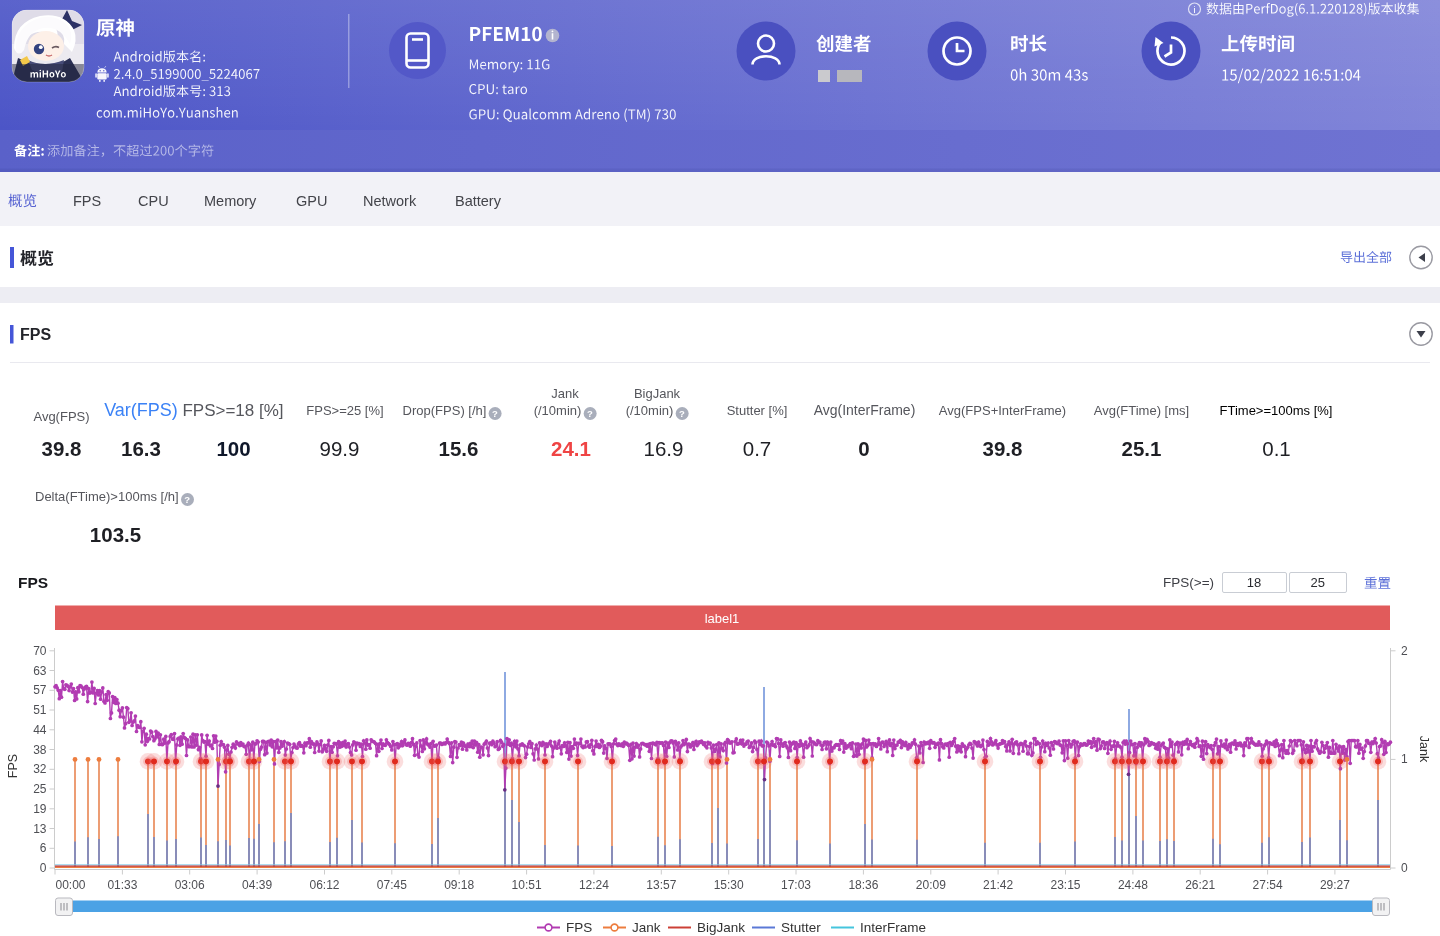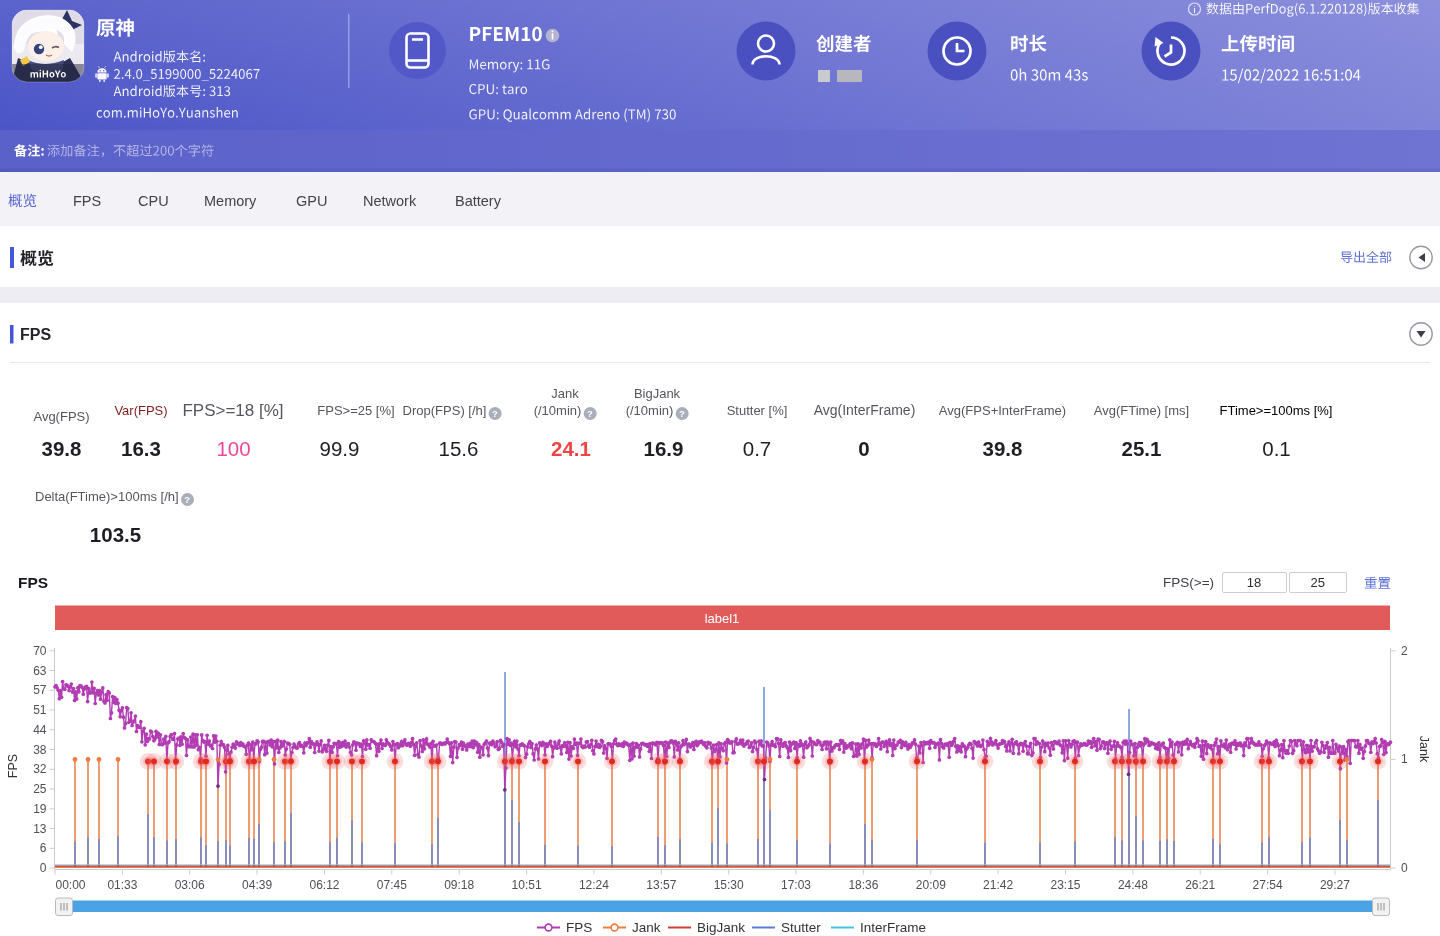--- a/index.html
+++ b/index.html
@@ -124,32 +124,32 @@
 <path d="M1418.5 257.5 l6.5 -4.5 l0 9 z" fill="#3c3f4a"></path>
 <rect x="10" y="325" width="3.5" height="18.5" fill="#4556d8"></rect>
 <text x="20" y="340" font-size="16" font-weight="bold" fill="#23242a">FPS</text>
 <circle cx="1421" cy="334" r="11.2" fill="#fff" stroke="#9a9aa2" stroke-width="1.4"></circle>
 <path d="M1421 337.5 l-4.5 -6.5 l9 0 z" fill="#3c3f4a"></path>
 <rect x="10" y="362" width="1420" height="1" fill="#e9e9ef"></rect>
 <path transform="translate(1364.0,588.0)" d="M2.1 -7.3V-3.1H6.2V-2.2H1.7V-1.4H6.2V-0.2H0.7V0.6H12.8V-0.2H7.2V-1.4H12.0V-2.2H7.2V-3.1H11.4V-7.3H7.2V-8.1H12.7V-9.0H7.2V-10.0C8.8 -10.1 10.3 -10.3 11.4 -10.5L10.9 -11.3C8.8 -10.9 4.9 -10.6 1.8 -10.5C1.9 -10.3 2.0 -10.0 2.0 -9.7C3.3 -9.8 4.8 -9.8 6.2 -9.9V-9.0H0.8V-8.1H6.2V-7.3ZM3.1 -4.9H6.2V-3.8H3.1ZM7.2 -4.9H10.4V-3.8H7.2ZM3.1 -6.6H6.2V-5.5H3.1ZM7.2 -6.6H10.4V-5.5H7.2Z M22.3 -10.1H24.6V-8.9H22.3ZM19.1 -10.1H21.4V-8.9H19.1ZM16.1 -10.1H18.2V-8.9H16.1ZM16.1 -5.8V-0.1H14.3V0.7H26.3V-0.1H24.4V-5.8H20.2L20.4 -6.6H25.9V-7.4H20.5L20.7 -8.1H25.6V-10.8H15.1V-8.1H19.6L19.5 -7.4H14.4V-6.6H19.4L19.2 -5.8ZM17.0 -0.1V-0.9H23.4V-0.1ZM17.0 -3.7H23.4V-2.9H17.0ZM17.0 -4.3V-5.1H23.4V-4.3ZM17.0 -2.3H23.4V-1.5H17.0Z" fill="#5b6fd8"></path>
 </svg>
 <div class="abs" style="left:61.5px;top:408px;transform:translateX(-50%);font-size:13px;color:#55565c;white-space:nowrap;text-align:center;line-height:17px">Avg(FPS)</div>
 <div class="abs" style="left:61.5px;top:437px;transform:translateX(-50%);font-size:20.5px;font-weight:bold;color:#1e1f24;white-space:nowrap">39.8</div>
-<div class="abs" style="left:141px;top:402px;transform:translateX(-50%);font-size:13px;color:#7f1d1d;white-space:nowrap;text-align:center;line-height:17px">Var(FPS)</div>
+<div class="abs" style="left:141px;top:402px;transform:translateX(-50%);font-size:18px;color:#3b82f6;white-space:nowrap;text-align:center;line-height:17px">Var(FPS)</div>
 <div class="abs" style="left:141px;top:437px;transform:translateX(-50%);font-size:20.5px;font-weight:bold;color:#1e1f24;white-space:nowrap">16.3</div>
 <div class="abs" style="left:233px;top:402px;transform:translateX(-50%);font-size:17px;color:#55565c;white-space:nowrap;text-align:center;line-height:17px">FPS&gt;=18 [%]</div>
-<div class="abs" style="left:233.5px;top:437px;transform:translateX(-50%);font-size:20.5px;font-weight:normal;color:#ec4899;white-space:nowrap">100</div>
-<div class="abs" style="left:356px;top:402px;transform:translateX(-50%);font-size:13px;color:#55565c;white-space:nowrap;text-align:left;line-height:17px">FPS&gt;=25 [%]</div>
+<div class="abs" style="left:233.5px;top:437px;transform:translateX(-50%);font-size:20.5px;font-weight:bold;color:#0f172a;white-space:nowrap">100</div>
+<div class="abs" style="left:345px;top:402px;transform:translateX(-50%);font-size:13px;color:#55565c;white-space:nowrap;text-align:left;line-height:17px">FPS&gt;=25 [%]</div>
 <div class="abs" style="left:339.5px;top:437px;transform:translateX(-50%);font-size:20.5px;font-weight:normal;color:#1e1f24;white-space:nowrap">99.9</div>
 <div class="abs" style="left:452px;top:402px;transform:translateX(-50%);font-size:13px;color:#55565c;white-space:nowrap;text-align:center;line-height:17px">Drop(FPS) [/h]<span style="display:inline-block;width:13px;height:13px;border-radius:50%;background:#a9aebb;color:#fff;font-size:9.5px;font-weight:bold;text-align:center;line-height:13px;vertical-align:-2px;margin-left:2px">?</span></div>
-<div class="abs" style="left:458.5px;top:437px;transform:translateX(-50%);font-size:20.5px;font-weight:normal;color:#1e1f24;white-space:nowrap">15.6</div>
+<div class="abs" style="left:458.5px;top:437px;transform:translateX(-50%);font-size:20.5px;font-weight:bold;color:#1e1f24;white-space:nowrap">15.6</div>
 <div class="abs" style="left:565px;top:385px;transform:translateX(-50%);font-size:13px;color:#55565c;white-space:nowrap;text-align:center;line-height:17px">Jank<br>(/10min)<span style="display:inline-block;width:13px;height:13px;border-radius:50%;background:#a9aebb;color:#fff;font-size:9.5px;font-weight:bold;text-align:center;line-height:13px;vertical-align:-2px;margin-left:2px">?</span></div>
 <div class="abs" style="left:571px;top:437px;transform:translateX(-50%);font-size:20.5px;font-weight:bold;color:#ef4444;white-space:nowrap">24.1</div>
 <div class="abs" style="left:657px;top:385px;transform:translateX(-50%);font-size:13px;color:#55565c;white-space:nowrap;text-align:center;line-height:17px">BigJank<br>(/10min)<span style="display:inline-block;width:13px;height:13px;border-radius:50%;background:#a9aebb;color:#fff;font-size:9.5px;font-weight:bold;text-align:center;line-height:13px;vertical-align:-2px;margin-left:2px">?</span></div>
-<div class="abs" style="left:663.5px;top:437px;transform:translateX(-50%);font-size:20.5px;font-weight:bold;color:#1e1f24;white-space:nowrap">16.9</div>
+<div class="abs" style="left:663.5px;top:437px;transform:translateX(-50%);font-size:20.5px;font-weight:normal;color:#1e1f24;white-space:nowrap">16.9</div>
 <div class="abs" style="left:757px;top:402px;transform:translateX(-50%);font-size:13px;color:#55565c;white-space:nowrap;text-align:center;line-height:17px">Stutter [%]</div>
 <div class="abs" style="left:757px;top:437px;transform:translateX(-50%);font-size:20.5px;font-weight:normal;color:#1e1f24;white-space:nowrap">0.7</div>
 <div class="abs" style="left:864.5px;top:402px;transform:translateX(-50%);font-size:14px;color:#55565c;white-space:nowrap;text-align:right;line-height:17px">Avg(InterFrame)</div>
 <div class="abs" style="left:864px;top:437px;transform:translateX(-50%);font-size:20.5px;font-weight:bold;color:#1e1f24;white-space:nowrap">0</div>
 <div class="abs" style="left:1002.5px;top:402px;transform:translateX(-50%);font-size:13px;color:#55565c;white-space:nowrap;text-align:center;line-height:17px">Avg(FPS+InterFrame)</div>
 <div class="abs" style="left:1002.5px;top:437px;transform:translateX(-50%);font-size:20.5px;font-weight:bold;color:#1e1f24;white-space:nowrap">39.8</div>
 <div class="abs" style="left:1141.5px;top:402px;transform:translateX(-50%);font-size:13px;color:#55565c;white-space:nowrap;text-align:center;line-height:17px">Avg(FTime) [ms]</div>
 <div class="abs" style="left:1141.5px;top:437px;transform:translateX(-50%);font-size:20.5px;font-weight:bold;color:#1e1f24;white-space:nowrap">25.1</div>
 <div class="abs" style="left:1276px;top:402px;transform:translateX(-50%);font-size:13px;color:#000000;white-space:nowrap;text-align:center;line-height:17px">FTime&gt;=100ms [%]</div>
 <div class="abs" style="left:1276.5px;top:437px;transform:translateX(-50%);font-size:20.5px;font-weight:normal;color:#1e1f24;white-space:nowrap">0.1</div>

